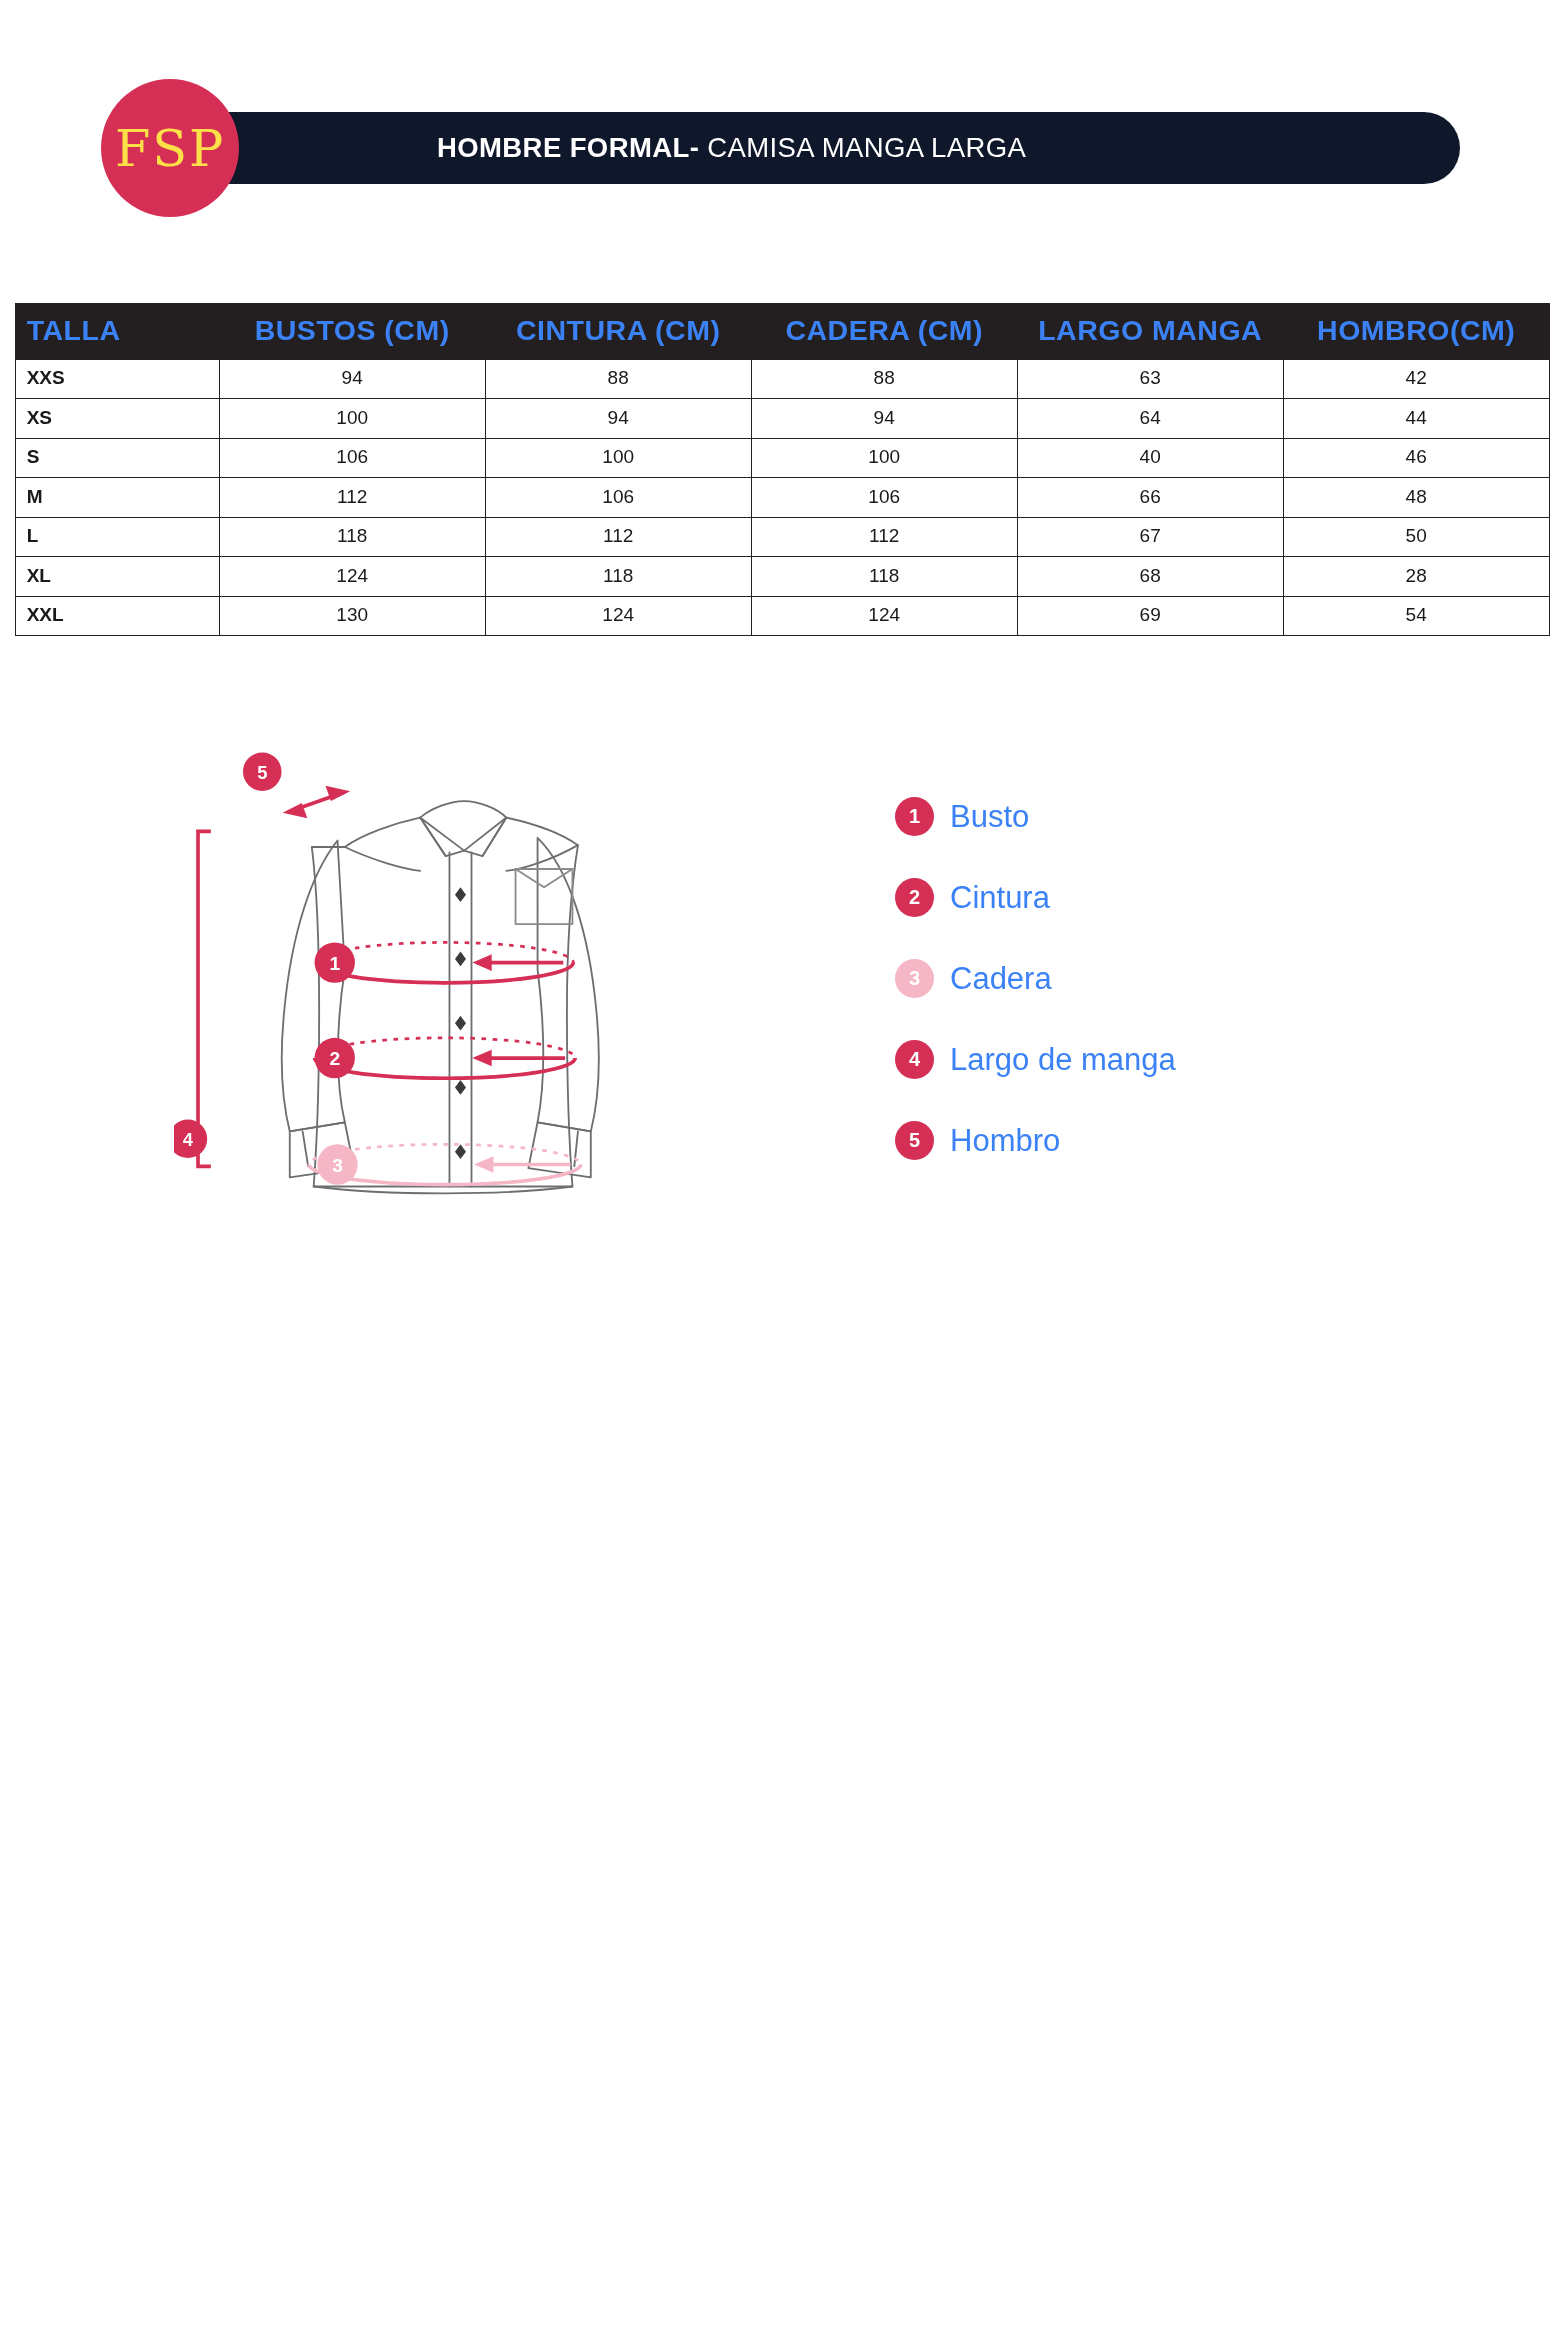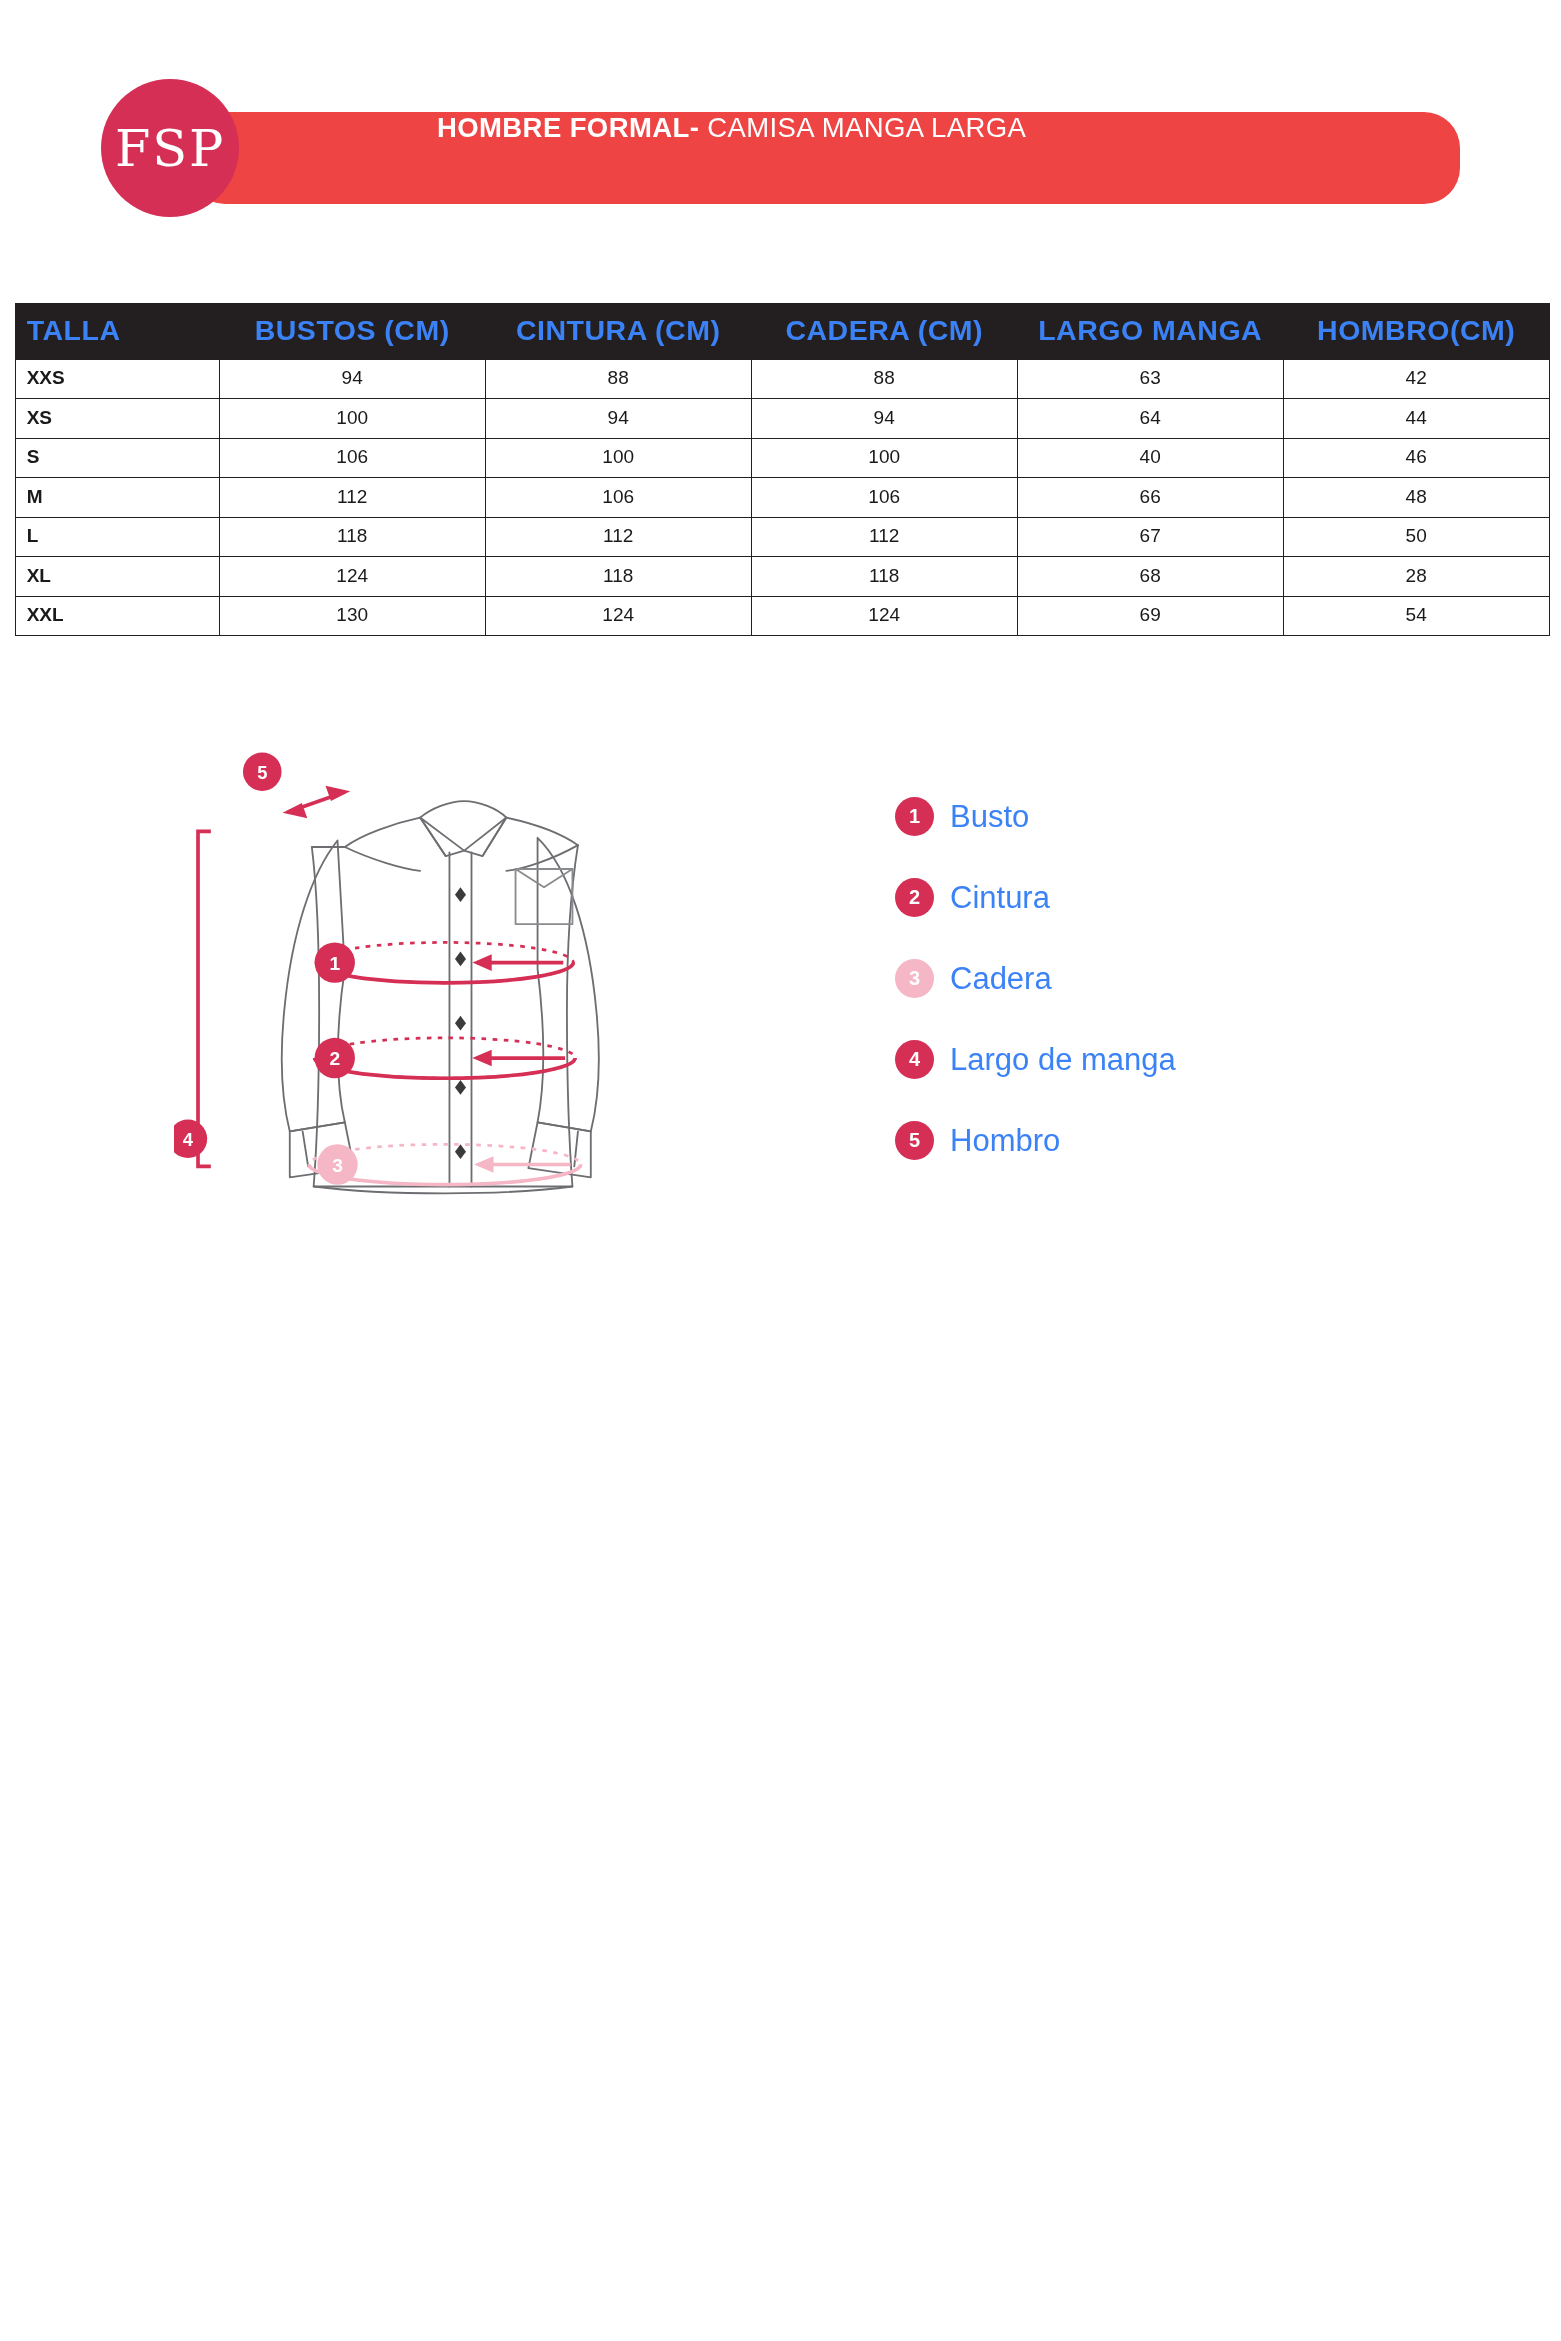--- a/index.html
+++ b/index.html
@@ -22,24 +22,25 @@
     left: 101px;
     top: 103px;
     width: 1359px;
     height: 88px;
   }
   .header-bar {
     position: absolute;
     left: 88px;
     top: 9.2px;
     right: 0;
-    height: 92px;
-    background: #ef4444;
+    height: 72px;
+    background: #0f172a;
     border-radius: 36px;
     display: flex;
+    align-items: center;
     padding-left: 248px;
     box-sizing: border-box;
   }
   .header-title {
     font-size: 27.5px;
     letter-spacing: 0.4px;
     color: #ffffff;
     white-space: nowrap;
   }
   .header-title .bold {
@@ -52,21 +53,21 @@
     width: 138px;
     height: 138px;
     border-radius: 50%;
     background: #d62f55;
     display: flex;
     align-items: center;
     justify-content: center;
     margin-top: -24px;
   }
   .logo-text {
-    color: #ffffff;
+    color: #fde047;
     font-family: "DejaVu Serif", serif;
     font-size: 51px;
     letter-spacing: 1.8px;
     font-weight: 300;
   }
 
   
   .table-wrap {
     position: absolute;
     left: 14.7px;

